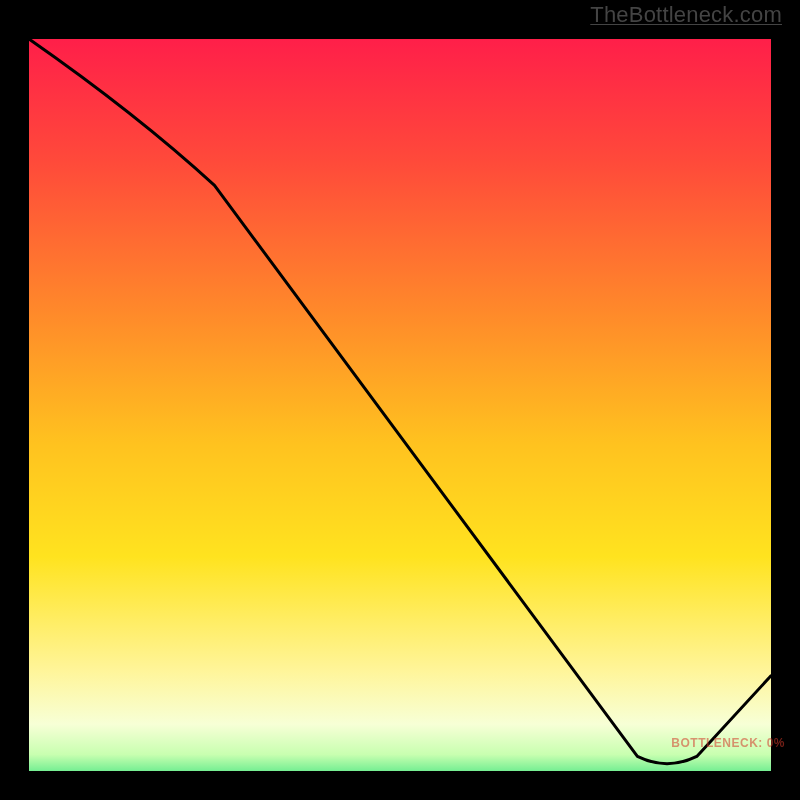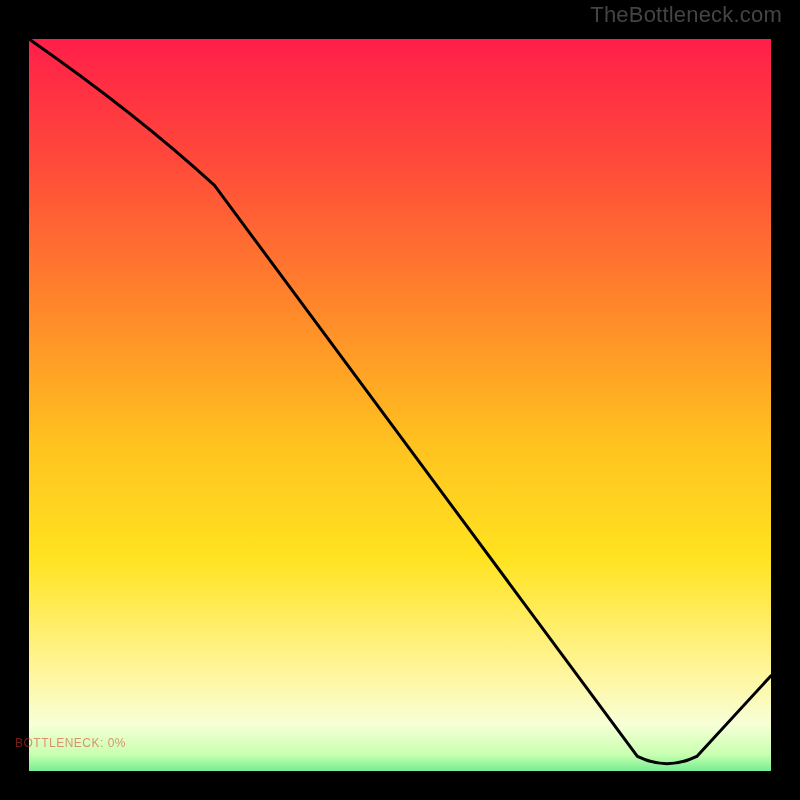--- a/index.html
+++ b/index.html
@@ -27,30 +27,31 @@
     height: 760px;
   }
   .watermark {
     position: absolute;
     top: 2px;
     right: 18px;
     color: #444;
     font-size: 22px;
     font-weight: 500;
     letter-spacing: 0.2px;
+    text-decoration: underline;
   }
   .bottom-label {
     position: absolute;
     bottom: 35px;
     left: 0;
     width: 100%;
-    text-align: left;
+    text-align: right;
     color: #d23a2a;
     font-size: 12px;
-    font-weight: 400;
+    font-weight: 700;
     letter-spacing: 0.5px;
     opacity: 0.55;
   }
 </style>
 </head>
 <body>
 
 <div class="watermark">TheBottleneck.com</div>
 
 <div class="frame">

